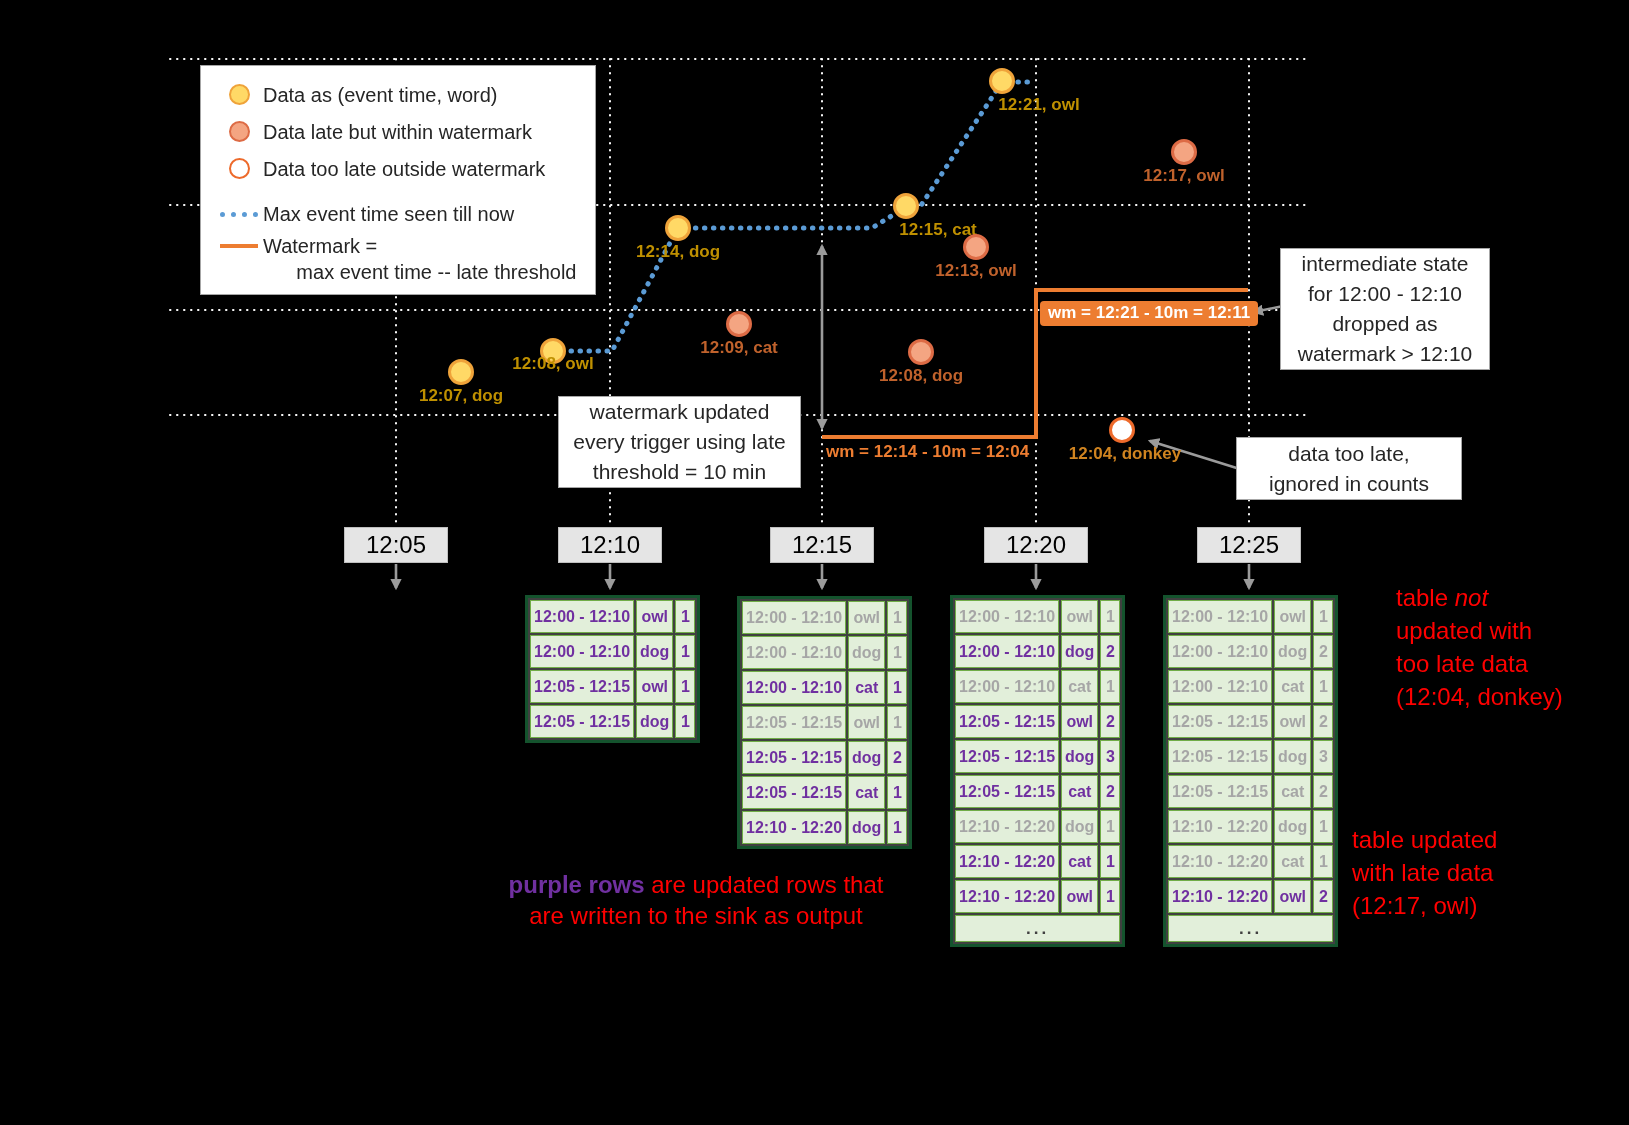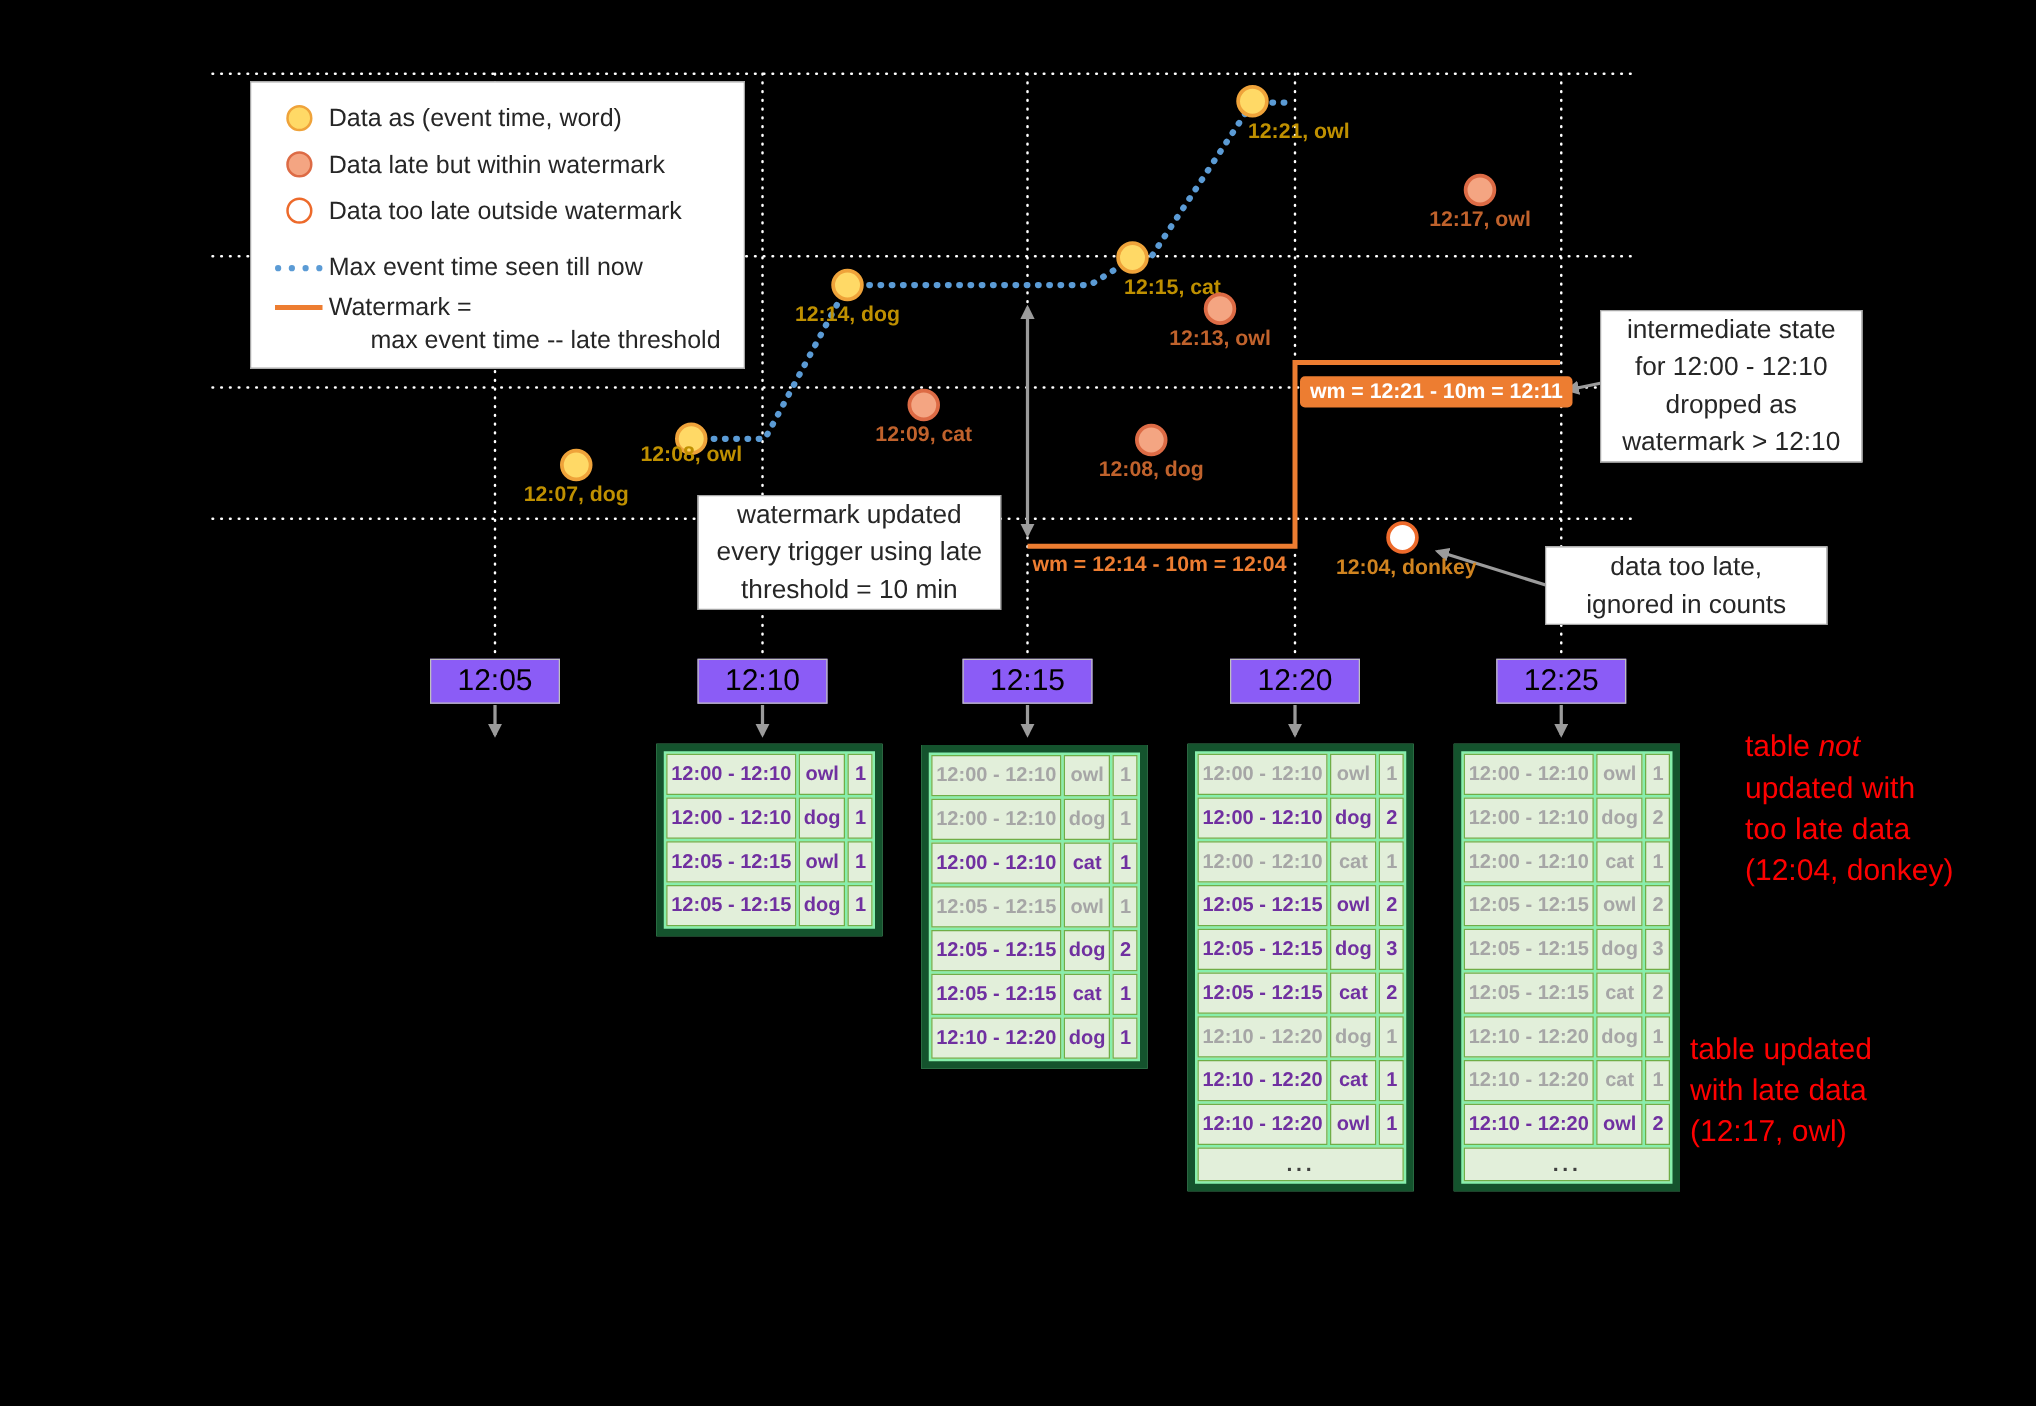--- a/index.html
+++ b/index.html
@@ -29,22 +29,22 @@
   .legend-label.prewrap{white-space:pre-wrap}
   .dot{width:21px;height:21px;border-radius:50%}
   .dot.ontime{background:#FFD966;border:2.5px solid #EFA33A}
   .dot.late{background:#F4A582;border:2.5px solid #DD6B45}
   .dot.toolate{background:#fff;border:2.5px solid #ED6A2B}
   .sw-max{width:38px;height:0;border-top:5px dotted #5B9BD5}
   .sw-wm{width:38px;height:4px;background:#ED7D31}
   .white-note{position:absolute;background:#fff;border:1px solid #A6A6A6;color:#262626;font-size:21px;line-height:30px;text-align:center;white-space:pre-line;display:flex;align-items:center;justify-content:center}
   .wm-text{position:absolute;color:#ED7D31;font-size:17px;font-weight:bold;white-space:nowrap}
   .wm-pill{position:absolute;background:#ED7D31;color:#fff;font-size:17px;font-weight:bold;padding:2px 8px 3px;border-radius:4px;white-space:nowrap}
-  .trigger-box{position:absolute;width:104px;height:36px;background:#8b5cf6;border:1px solid #BFBFBF;color:#000;font-size:24px;text-align:center;line-height:34px}
-  .result-table{position:absolute;border-collapse:separate;border-spacing:2px;background:#86efac;border:6px solid #14532d}
+  .trigger-box{position:absolute;width:104px;height:36px;background:#e5e5e5;border:1px solid #BFBFBF;color:#000;font-size:24px;text-align:center;line-height:34px}
+  .result-table{position:absolute;border-collapse:separate;border-spacing:2px;background:#404040;border:3px solid #14532d}
   .result-table td{height:33px;background:#E2EFDA;border:1.5px solid #70AD47;font-size:16px;font-weight:bold;text-align:center;padding:0 3px}
   .result-table td.win{min-width:104px}
   .result-table td.word{min-width:36px}
   .result-table td.count{min-width:20px}
   .result-table tr.upd td{color:#7030A0}
   .result-table tr.old td{color:#A6A6A6}
   .result-table td.ell{height:27px;color:#404040;font-size:17px;letter-spacing:3px}
   .red-note{position:absolute;color:#FF0000;font-size:24px;line-height:33px;white-space:pre-line}
   .red-note em{font-style:italic}
   .purple-note{position:absolute;font-size:24px;line-height:31px;text-align:center;white-space:pre-line;color:#FF0000}
@@ -134,20 +134,22 @@
   <div class="wm-pill" style="left:1040px;top:301px">wm = 12:21 - 10m = 12:11</div>
 
   <div class="red-note" style="left:1396px;top:581px;width:205px"><span>table </span><em>not</em><span>
 updated with
 too late data
 (12:04, donkey)</span></div>
   <div class="red-note" style="left:1352px;top:823px;width:195px">table updated
 with late data
 (12:17, owl)</div>
 
+  <div class="purple-note" style="left:494px;top:869px;width:404px"><span class="lead">purple rows</span><span> are updated rows that
+are written to the sink as output</span></div>
 
 <div class="trigger-box" style="left: 344px; top: 527px;">12:05</div>
     <div class="trigger-box" style="left: 558px; top: 527px;">12:10</div>
     <div class="trigger-box" style="left: 770px; top: 527px;">12:15</div>
     <div class="trigger-box" style="left: 984px; top: 527px;">12:20</div>
     <div class="trigger-box" style="left: 1197px; top: 527px;">12:25</div>
     <div class="pt ontime" style="left: 448px; top: 359px;"></div>
     <div class="pt-label ontime" style="left: 461px; top: 386px;">12:07, dog</div>
     <div class="pt ontime" style="left: 540px; top: 338px;"></div>
     <div class="pt-label ontime" style="left: 553px; top: 354px;">12:08, owl</div>

